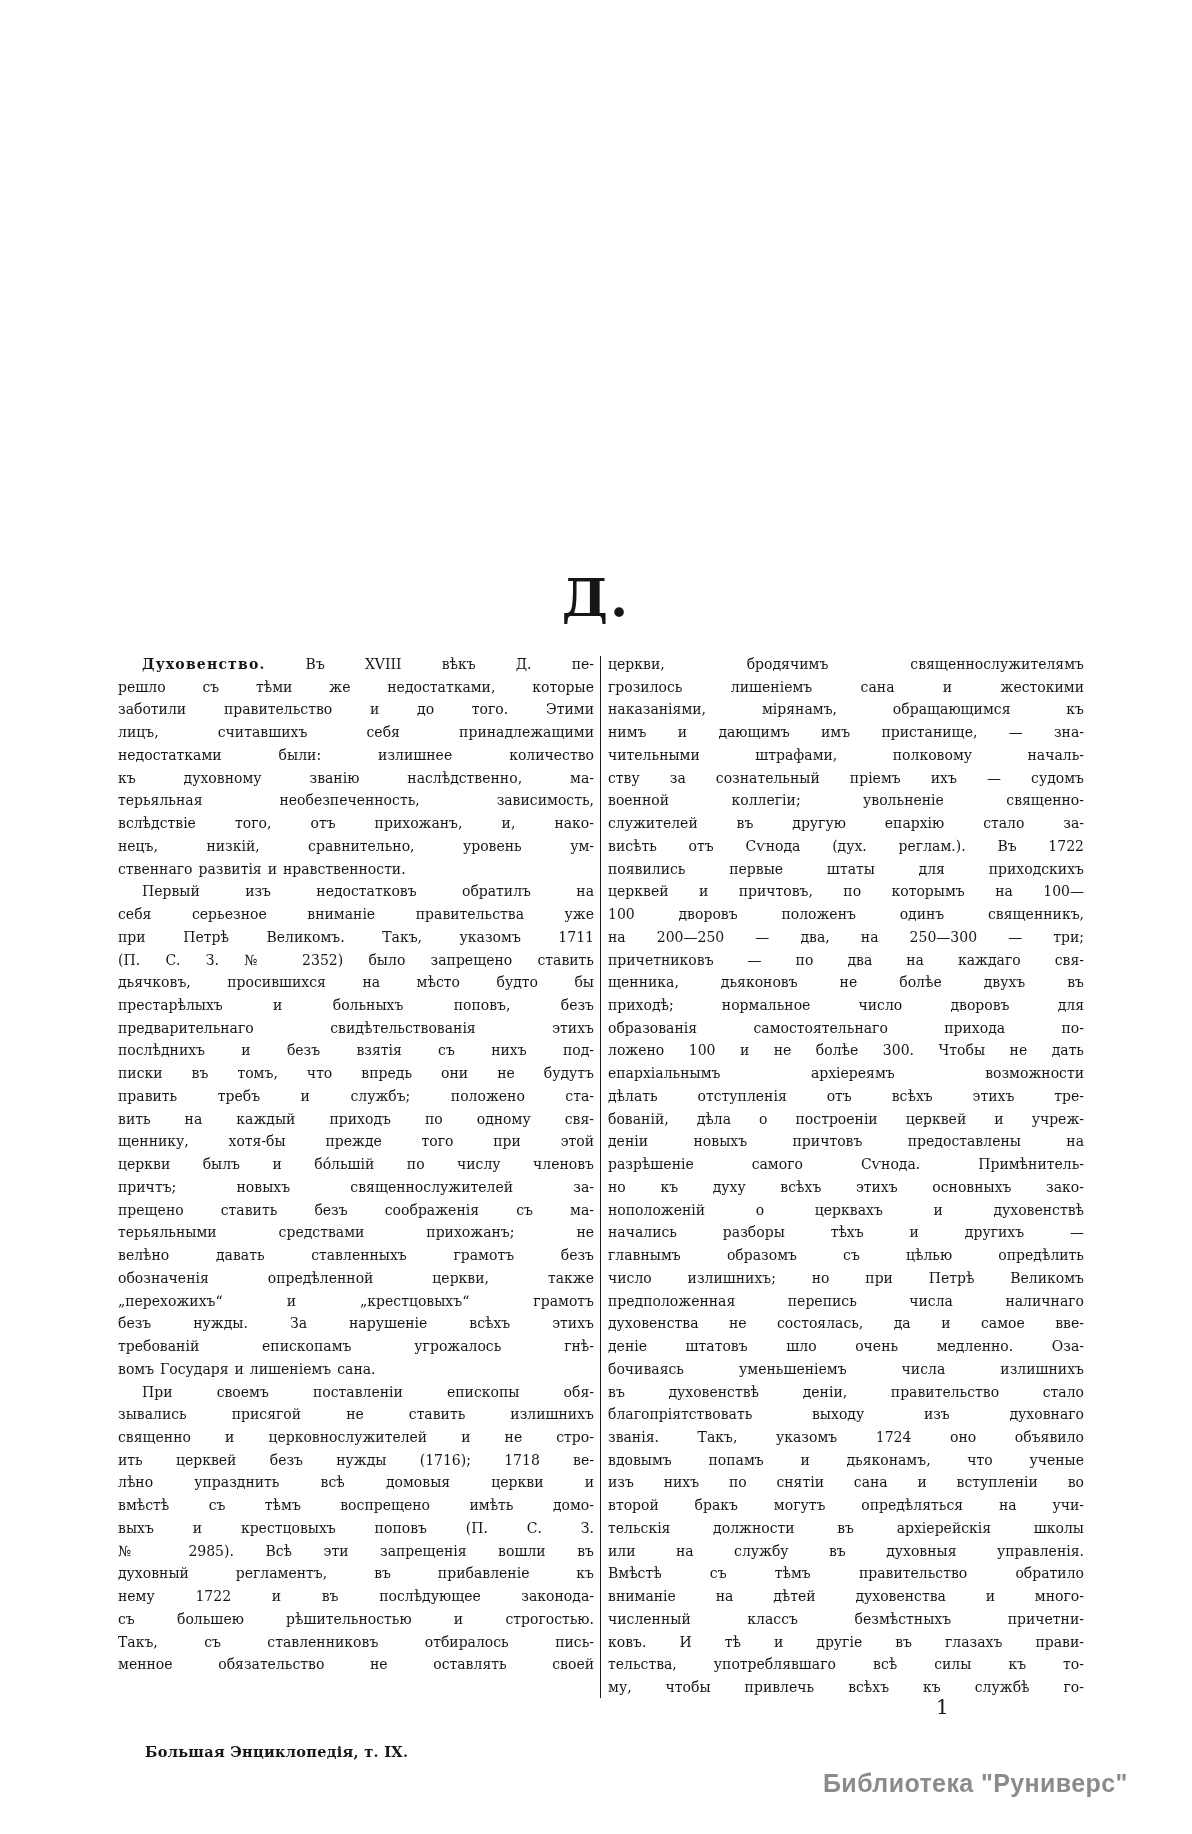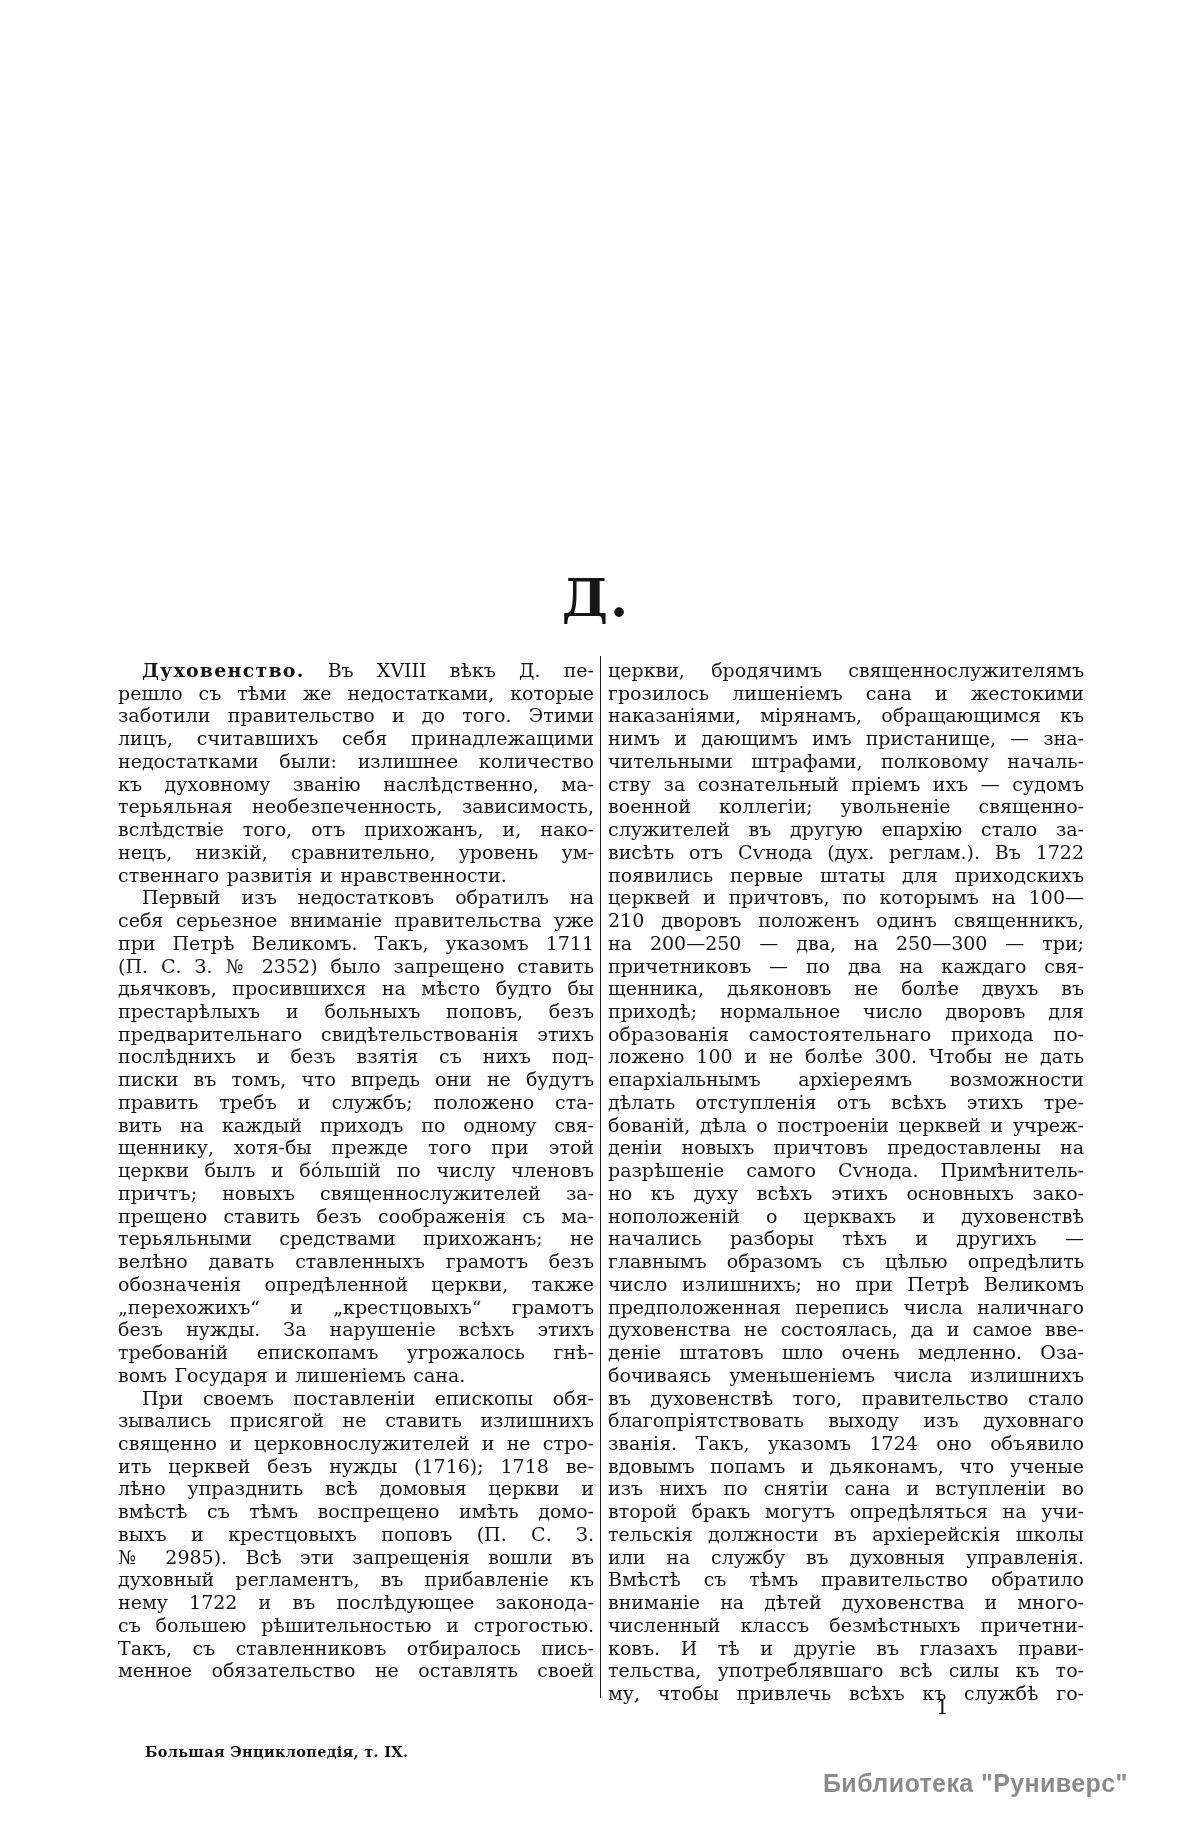--- a/index.html
+++ b/index.html
@@ -14,22 +14,22 @@
   .section-heading {
     position:absolute; top:572px; left:0; width:100%;
     text-align:center;
     font-size:52px; font-weight:bold; letter-spacing:2px;
     line-height:1;
   }
   .text-block {
     position:absolute; top:653px; left:118px; width:966px; height:1048px;
   }
   .col {
-    position:absolute; top:6px; width:476px;
-    font-size:19px; line-height:22.74px;
+    position:absolute; top:0; width:476px;
+    font-size:14px; line-height:22.74px;
     word-spacing:1.5px;
   }
   .col-left  { left:0; }
   .col-right { left:490px; }
   .divider {
     position:absolute; left:482px; top:3px; width:1px; height:1042px;
     background:#1c1c1c;
   }
   .line {
     height:22.74px; overflow:hidden;
@@ -114,42 +114,42 @@
       <div class="line"><span>грозилось лишеніемъ сана и жестокими</span></div>
       <div class="line"><span>наказаніями, мірянамъ, обращающимся къ</span></div>
       <div class="line"><span>нимъ и дающимъ имъ пристанище, — зна-</span></div>
       <div class="line"><span>чительными штрафами, полковому началь-</span></div>
       <div class="line"><span>ству за сознательный пріемъ ихъ — судомъ</span></div>
       <div class="line"><span>военной коллегіи; увольненіе священно-</span></div>
       <div class="line"><span>служителей въ другую епархію стало за-</span></div>
       <div class="line"><span>висѣть отъ Сѵнода (дух. реглам.). Въ 1722</span></div>
       <div class="line"><span>появились первые штаты для приходскихъ</span></div>
       <div class="line"><span>церквей и причтовъ, по которымъ на 100—</span></div>
-      <div class="line"><span>210 дворовъ положенъ одинъ священникъ,</span></div>
+      <div class="line"><span>100 дворовъ положенъ одинъ священникъ,</span></div>
       <div class="line"><span>на 200—250 — два, на 250—300 — три;</span></div>
       <div class="line"><span>причетниковъ — по два на каждаго свя-</span></div>
       <div class="line"><span>щенника, дьяконовъ не болѣе двухъ въ</span></div>
       <div class="line"><span>приходѣ; нормальное число дворовъ для</span></div>
       <div class="line"><span>образованія самостоятельнаго прихода по-</span></div>
       <div class="line"><span>ложено 100 и не болѣе 300. Чтобы не дать</span></div>
       <div class="line"><span>епархіальнымъ архіереямъ возможности</span></div>
       <div class="line"><span>дѣлать отступленія отъ всѣхъ этихъ тре-</span></div>
       <div class="line"><span>бованій, дѣла о построеніи церквей и учреж-</span></div>
       <div class="line"><span>деніи новыхъ причтовъ предоставлены на</span></div>
       <div class="line"><span>разрѣшеніе самого Сѵнода. Примѣнитель-</span></div>
       <div class="line"><span>но къ духу всѣхъ этихъ основныхъ зако-</span></div>
       <div class="line"><span>ноположеній о церквахъ и духовенствѣ</span></div>
       <div class="line"><span>начались разборы тѣхъ и другихъ —</span></div>
       <div class="line"><span>главнымъ образомъ съ цѣлью опредѣлить</span></div>
       <div class="line"><span>число излишнихъ; но при Петрѣ Великомъ</span></div>
       <div class="line"><span>предположенная перепись числа наличнаго</span></div>
       <div class="line"><span>духовенства не состоялась, да и самое вве-</span></div>
       <div class="line"><span>деніе штатовъ шло очень медленно. Оза-</span></div>
       <div class="line"><span>бочиваясь уменьшеніемъ числа излишнихъ</span></div>
-      <div class="line"><span>въ духовенствѣ того, правительство стало</span></div>
+      <div class="line"><span>въ духовенствѣ деніи, правительство стало</span></div>
       <div class="line"><span>благопріятствовать выходу изъ духовнаго</span></div>
       <div class="line"><span>званія. Такъ, указомъ 1724 оно объявило</span></div>
       <div class="line"><span>вдовымъ попамъ и дьяконамъ, что ученые</span></div>
       <div class="line"><span>изъ нихъ по снятіи сана и вступленіи во</span></div>
       <div class="line"><span>второй бракъ могутъ опредѣляться на учи-</span></div>
       <div class="line"><span>тельскія должности въ архіерейскія школы</span></div>
       <div class="line"><span>или на службу въ духовныя управленія.</span></div>
       <div class="line"><span>Вмѣстѣ съ тѣмъ правительство обратило</span></div>
       <div class="line"><span>вниманіе на дѣтей духовенства и много-</span></div>
       <div class="line"><span>численный классъ безмѣстныхъ причетни-</span></div>

